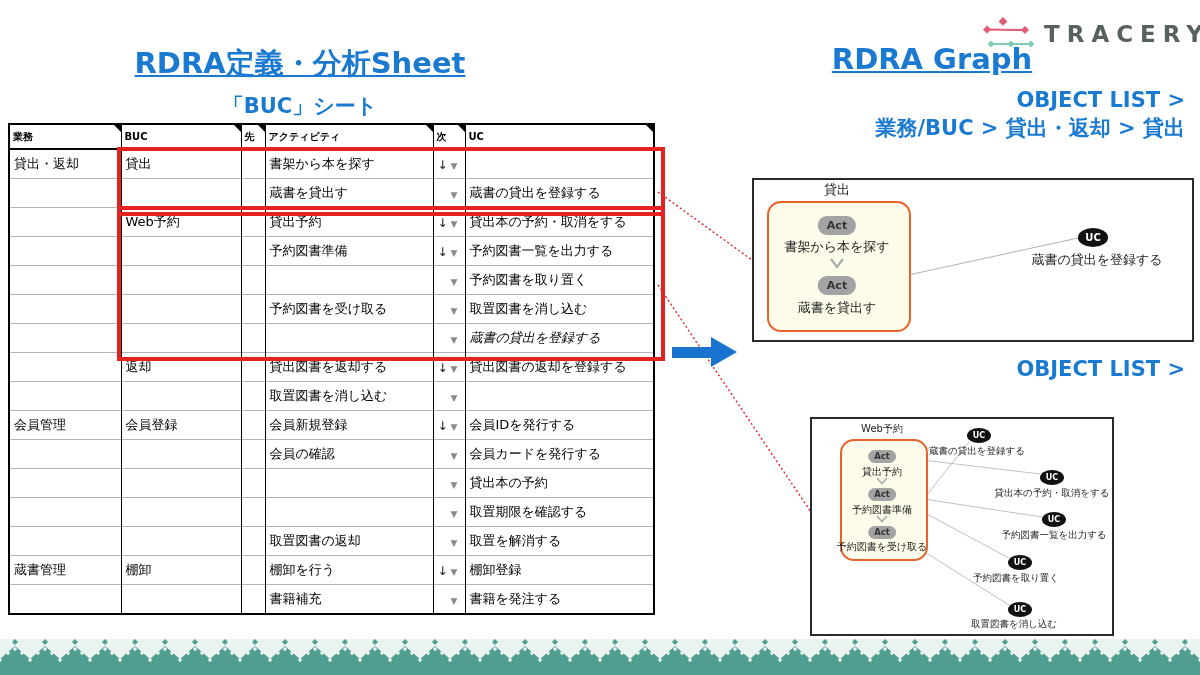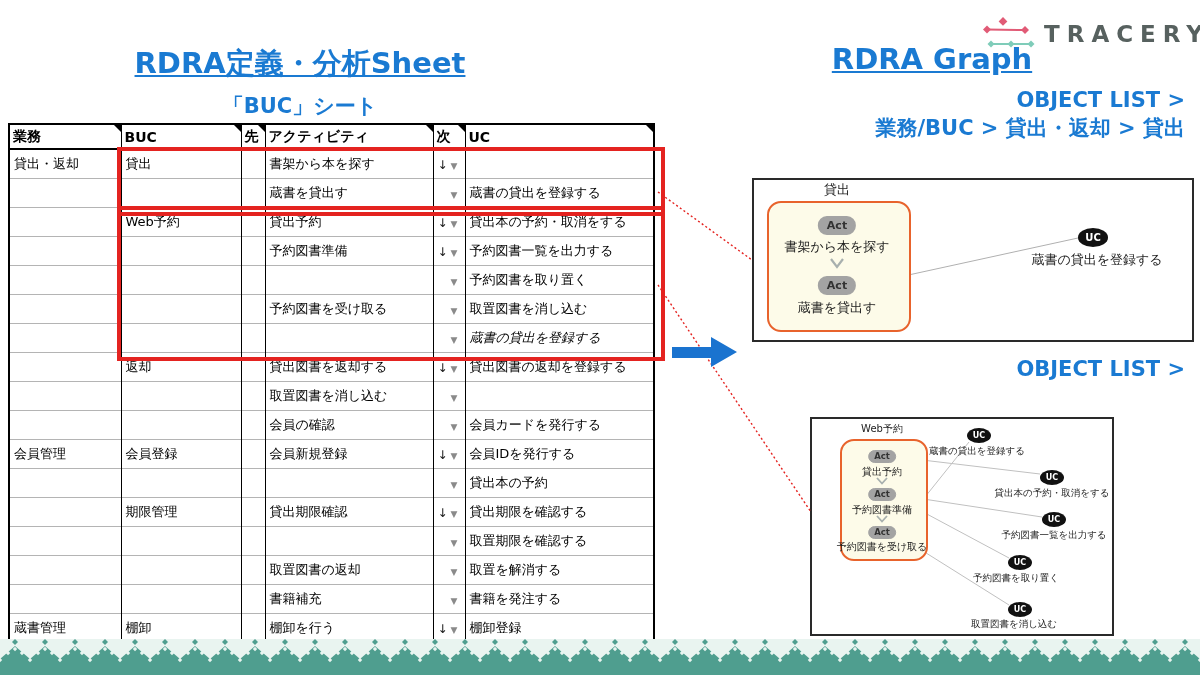--- a/index.html
+++ b/index.html
@@ -10,21 +10,21 @@
   .title-blue{position:absolute;color:#1a7ad2;font-weight:bold;font-size:29px;text-align:center;text-decoration:underline;white-space:nowrap;}
   .sub-blue{position:absolute;color:#1a7ad2;font-weight:bold;font-size:21px;text-align:center;white-space:nowrap;}
   .h-blue{position:absolute;color:#1a7ad2;font-weight:bold;font-size:21px;line-height:28px;text-align:right;white-space:nowrap;}
 
   
   .logo{position:absolute;left:983px;top:16px;display:flex;align-items:center;gap:9px;}
   .logo-text{font-size:23px;font-weight:bold;letter-spacing:7px;color:#57615f;}
 
   
   table.sheet{position:absolute;left:8px;top:123px;width:645px;border-collapse:collapse;table-layout:fixed;background:#fff;border:2px solid #000;}
-  table.sheet th{position:relative;height:23px;font-size:14px;font-weight:bold;text-align:left;padding:0 3px;border-left:1.5px solid #000;border-right:1.5px solid #000;border-bottom:2px solid #000;background:#fff;overflow:hidden;white-space:nowrap;}
+  table.sheet th{position:relative;height:23px;font-size:10px;font-weight:bold;text-align:left;padding:0 3px;border-left:1.5px solid #000;border-right:1.5px solid #000;border-bottom:2px solid #000;background:#fff;overflow:hidden;white-space:nowrap;}
   table.sheet th::after{content:"";position:absolute;top:0;right:0;border-top:7px solid #000;border-left:7px solid transparent;}
   table.sheet td{height:28px;font-size:13px;padding:0 4px;border-left:1.5px solid #000;border-right:1.5px solid #000;border-top:1px solid #b4b4b4;overflow:hidden;white-space:nowrap;vertical-align:middle;color:#000;}
   td.c-next{padding:0 2px;}
   .dn{font-size:12px;color:#111;}
   .dd{font-size:9px;color:#8a8a8a;margin-left:3px;}
   td.ital{font-style:italic;}
 
   
   .red-rect{position:absolute;border:4px solid #e42320;pointer-events:none;}
 
@@ -167,62 +167,52 @@
       <td></td>
       <td></td>
       <td>取置図書を消し込む</td>
       <td class="c-next">
         <span class="dn" style="visibility: hidden;">↓</span><span class="dd">▼</span>
       </td>
       <td></td>
     </tr>
 
     <tr>
-      <td></td>
-      <td></td>
-      <td></td>
-      <td>会員の確認</td>
-      <td class="c-next">
-        <span class="dn" style="visibility: hidden;">↓</span><span class="dd">▼</span>
-      </td>
-      <td>会員カードを発行する</td>
-    </tr>
-
-    <tr>
       <td>会員管理</td>
       <td>会員登録</td>
       <td></td>
       <td>会員新規登録</td>
       <td class="c-next">
         <span class="dn">↓</span><span class="dd">▼</span>
       </td>
       <td>会員IDを発行する</td>
     </tr>
 
     <tr>
       <td></td>
       <td></td>
       <td></td>
+      <td>会員の確認</td>
+      <td class="c-next">
+        <span class="dn" style="visibility: hidden;">↓</span><span class="dd">▼</span>
+      </td>
+      <td>会員カードを発行する</td>
+    </tr>
+
+    <tr>
+      <td></td>
+      <td></td>
+      <td></td>
       <td></td>
       <td class="c-next">
         <span class="dn" style="visibility: hidden;">↓</span><span class="dd">▼</span>
       </td>
       <td>貸出本の予約</td>
     </tr>
 
-    <tr>
-      <td></td>
-      <td>期限管理</td>
-      <td></td>
-      <td>貸出期限確認</td>
-      <td class="c-next">
-        <span class="dn">↓</span><span class="dd">▼</span>
-      </td>
-      <td>貸出期限を確認する</td>
-    </tr>
 
     <tr>
       <td></td>
       <td></td>
       <td></td>
       <td></td>
       <td class="c-next">
         <span class="dn" style="visibility: hidden;">↓</span><span class="dd">▼</span>
       </td>
       <td>取置期限を確認する</td>
@@ -230,42 +220,42 @@
 
     <tr>
       <td></td>
       <td></td>
       <td></td>
       <td>取置図書の返却</td>
       <td class="c-next">
         <span class="dn" style="visibility: hidden;">↓</span><span class="dd">▼</span>
       </td>
       <td>取置を解消する</td>
-    </tr>
-
-    <tr>
-      <td></td>
-      <td></td>
-      <td></td>
-      <td>書籍補充</td>
-      <td class="c-next">
-        <span class="dn" style="visibility: hidden;">↓</span><span class="dd">▼</span>
-      </td>
-      <td>書籍を発注する</td>
     </tr>
 
     <tr>
       <td>蔵書管理</td>
       <td>棚卸</td>
       <td></td>
       <td>棚卸を行う</td>
       <td class="c-next">
         <span class="dn">↓</span><span class="dd">▼</span>
       </td>
       <td>棚卸登録</td>
+    </tr>
+
+    <tr>
+      <td></td>
+      <td></td>
+      <td></td>
+      <td>書籍補充</td>
+      <td class="c-next">
+        <span class="dn" style="visibility: hidden;">↓</span><span class="dd">▼</span>
+      </td>
+      <td>書籍を発注する</td>
     </tr>
   </tbody>
   </table>
 
   <div class="red-rect" style="left:117px;top:147px;width:540px;height:61px;"></div>
   <div class="red-rect" style="left:117px;top:206px;width:540px;height:147px;"></div>
 
   <div class="logo">
     <svg width="52" height="36" viewBox="0 0 52 36">
       <line x1="4" y1="13.5" x2="42" y2="14" stroke="#e15b76" stroke-width="2"></line>

